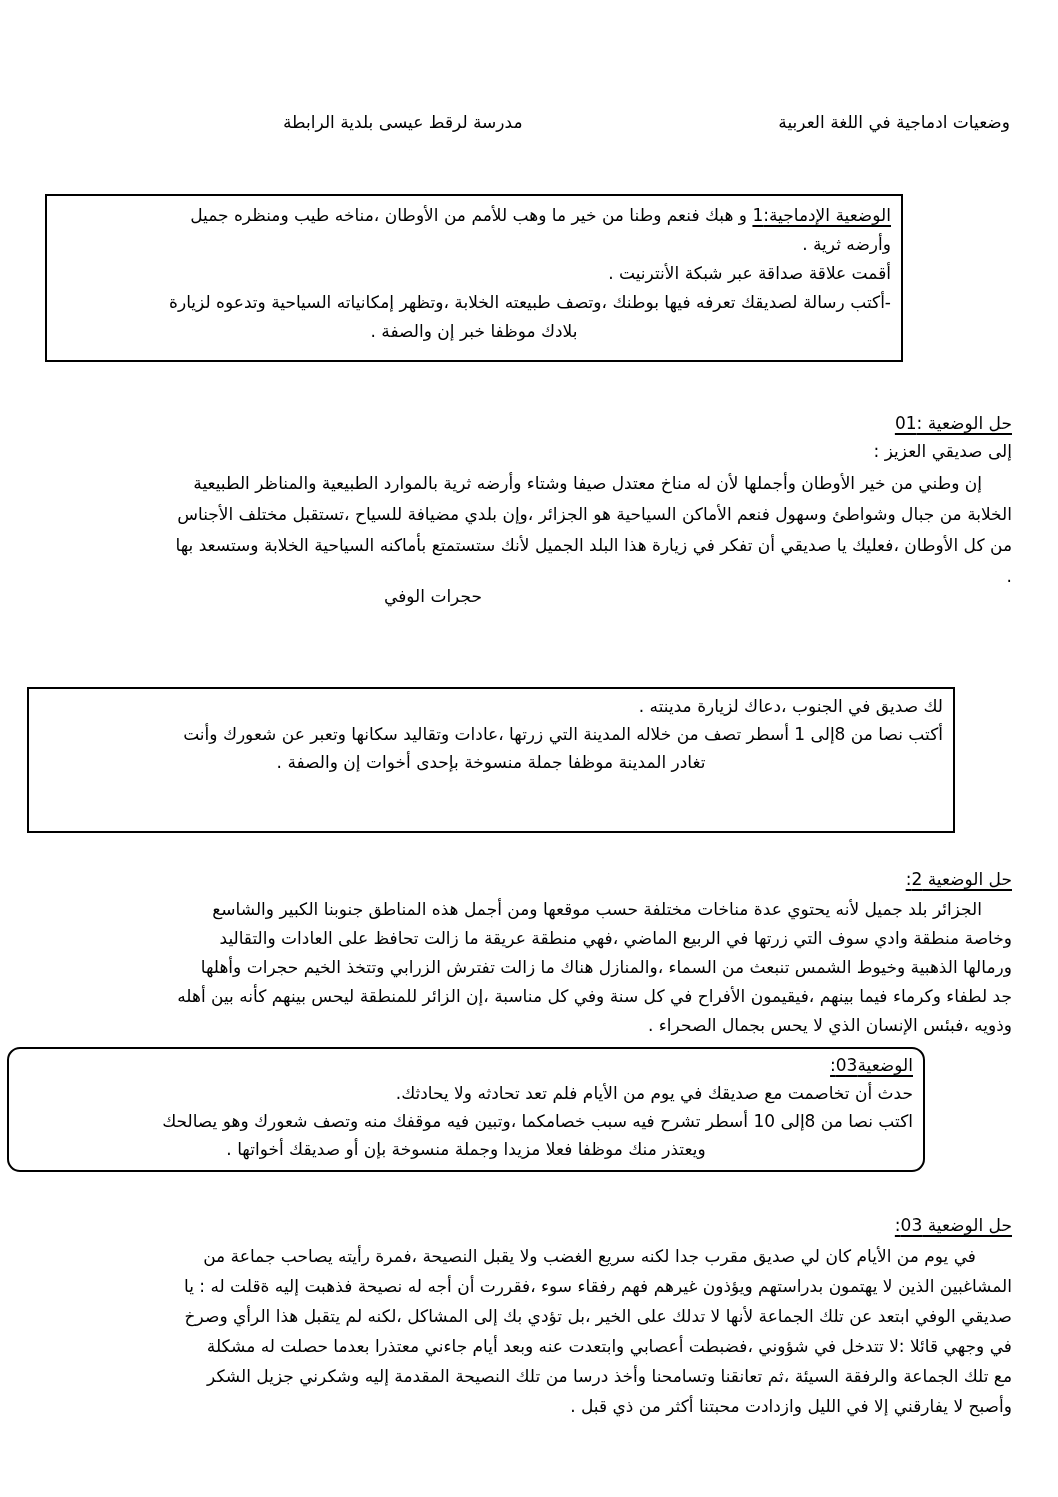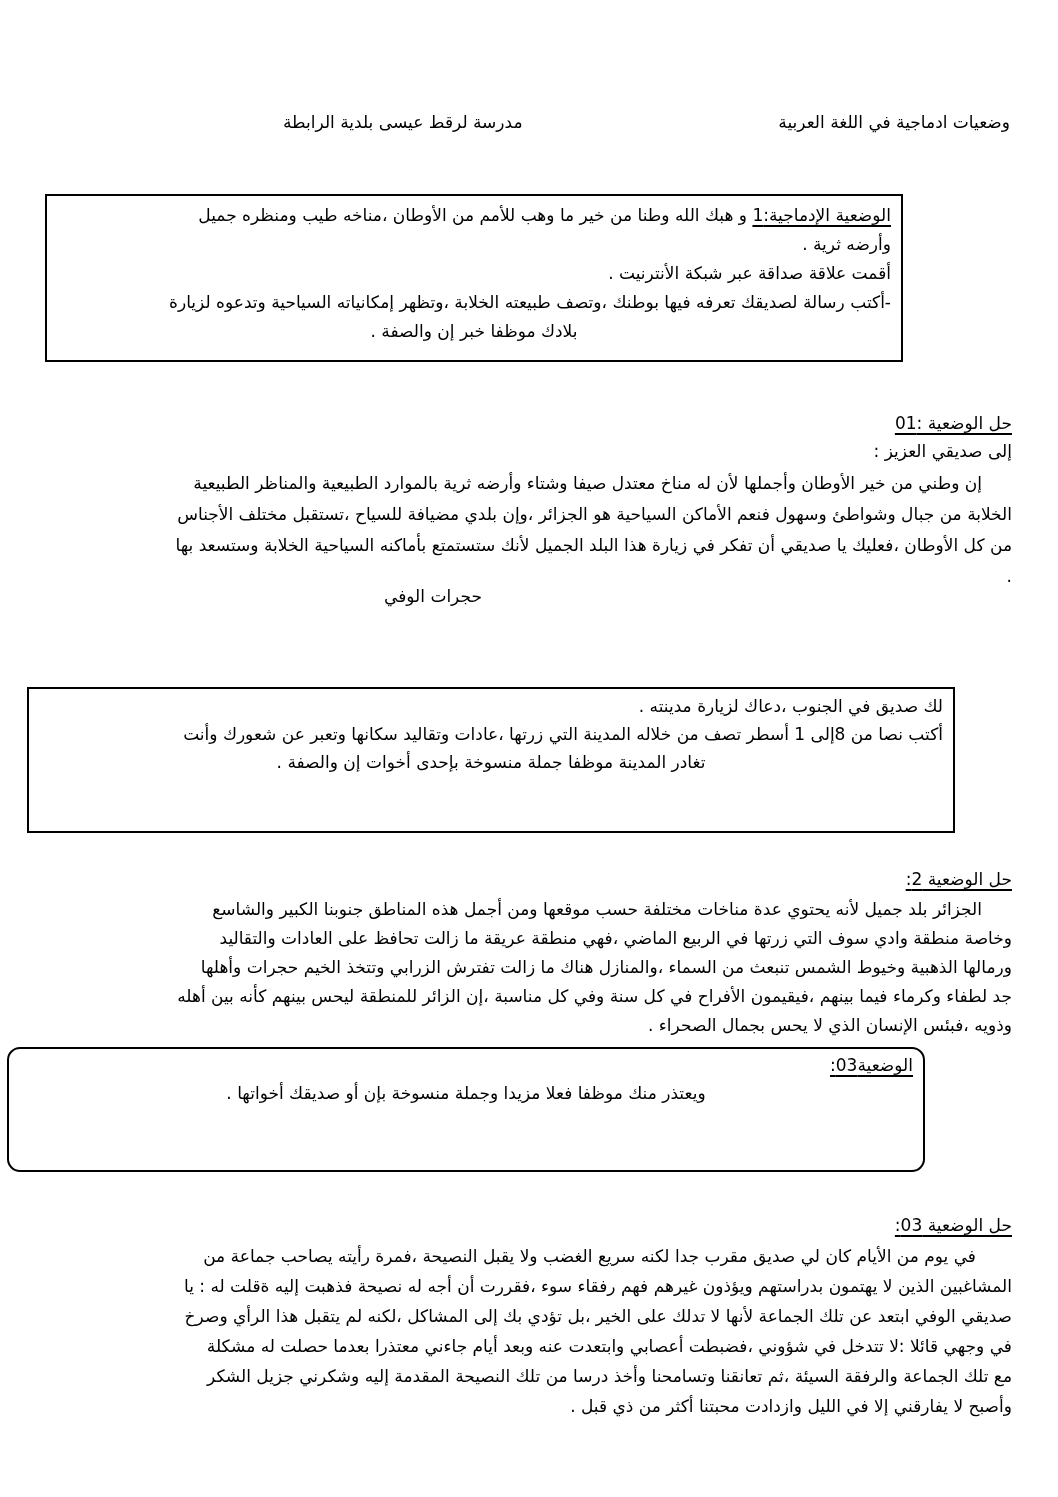--- a/index.html
+++ b/index.html
@@ -40,21 +40,21 @@
 </head>
 <body>
 
 <div class="page">
 
   <div class="abs header-subject">وضعيات ادماجية في اللغة العربية</div>
   <div class="abs header-school">مدرسة لرقط عيسى بلدية الرابطة</div>
 
   <div class="abs box box1">
     <div>
-      <span class="u">الوضعية الإدماجية:1</span><span> و هبك الله وطنا من خير ما وهب للأمم من الأوطان ،مناخه طيب ومنظره جميل</span>
+      <span class="u">الوضعية الإدماجية:1</span><span> و هبك فنعم وطنا من خير ما وهب للأمم من الأوطان ،مناخه طيب ومنظره جميل</span>
     </div>
     <div class="pre">وأرضه ثرية .
 أقمت علاقة صداقة عبر شبكة الأنترنيت .
 -أكتب رسالة لصديقك تعرفه فيها بوطنك ،وتصف طبيعته الخلابة ،وتظهر إمكانياته السياحية وتدعوه لزيارة</div>
     <div class="center">بلادك موظفا خبر إن والصفة .</div>
   </div>
 
   <div class="abs heading sol1-heading">
     <span class="u">حل الوضعية :01</span>
   </div>
@@ -77,20 +77,22 @@
   <div class="abs pre sol2-body">الجزائر بلد جميل لأنه يحتوي عدة مناخات مختلفة حسب موقعها ومن أجمل هذه المناطق جنوبنا الكبير والشاسع
 وخاصة منطقة وادي سوف التي زرتها في الربيع الماضي ،فهي منطقة عريقة ما زالت تحافظ على العادات والتقاليد
 ورمالها الذهبية وخيوط الشمس تنبعث من السماء ،والمنازل هناك ما زالت تفترش الزرابي وتتخذ الخيم حجرات وأهلها
 جد لطفاء وكرماء فيما بينهم ،فيقيمون الأفراح في كل سنة وفي كل مناسبة ،إن الزائر للمنطقة ليحس بينهم كأنه بين أهله
 وذويه ،فبئس الإنسان الذي لا يحس بجمال الصحراء .</div>
 
   <div class="abs box box3">
     <div>
       <span class="u">الوضعية03:</span>
     </div>
+    <div class="pre">حدث أن تخاصمت مع صديقك في يوم من الأيام فلم تعد تحادثه ولا يحادثك.
+اكتب نصا من 8إلى 10 أسطر تشرح فيه سبب خصامكما ،وتبين فيه موقفك منه وتصف شعورك وهو يصالحك</div>
     <div class="center">ويعتذر منك موظفا فعلا مزيدا وجملة منسوخة بإن أو صديقك أخواتها .</div>
   </div>
 
   <div class="abs heading sol3-heading">
     <span class="u">حل الوضعية 03:</span>
   </div>
   <div class="abs pre sol3-body">في يوم من الأيام كان لي صديق مقرب جدا لكنه سريع الغضب ولا يقبل النصيحة ،فمرة رأيته يصاحب جماعة من
 المشاغبين الذين لا يهتمون بدراستهم ويؤذون غيرهم فهم رفقاء سوء ،فقررت أن أجه له نصيحة فذهبت إليه ةقلت له : يا
 صديقي الوفي ابتعد عن تلك الجماعة لأنها لا تدلك على الخير ،بل تؤدي بك إلى المشاكل ،لكنه لم يتقبل هذا الرأي وصرخ
 في وجهي قائلا :لا تتدخل في شؤوني ،فضبطت أعصابي وابتعدت عنه وبعد أيام جاءني معتذرا بعدما حصلت له مشكلة

